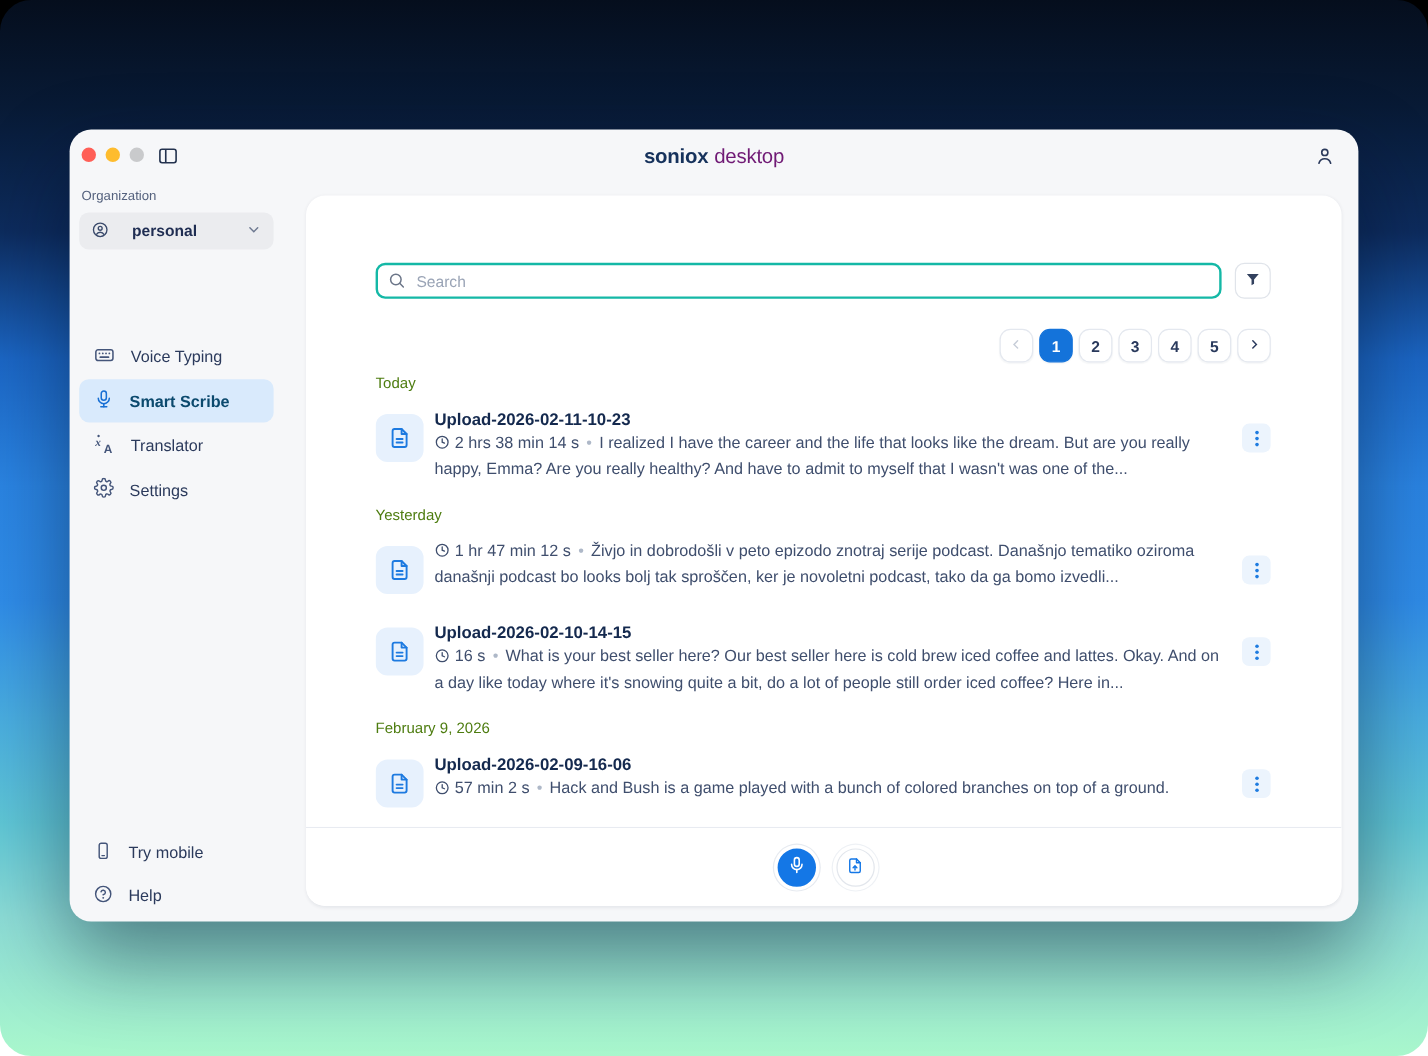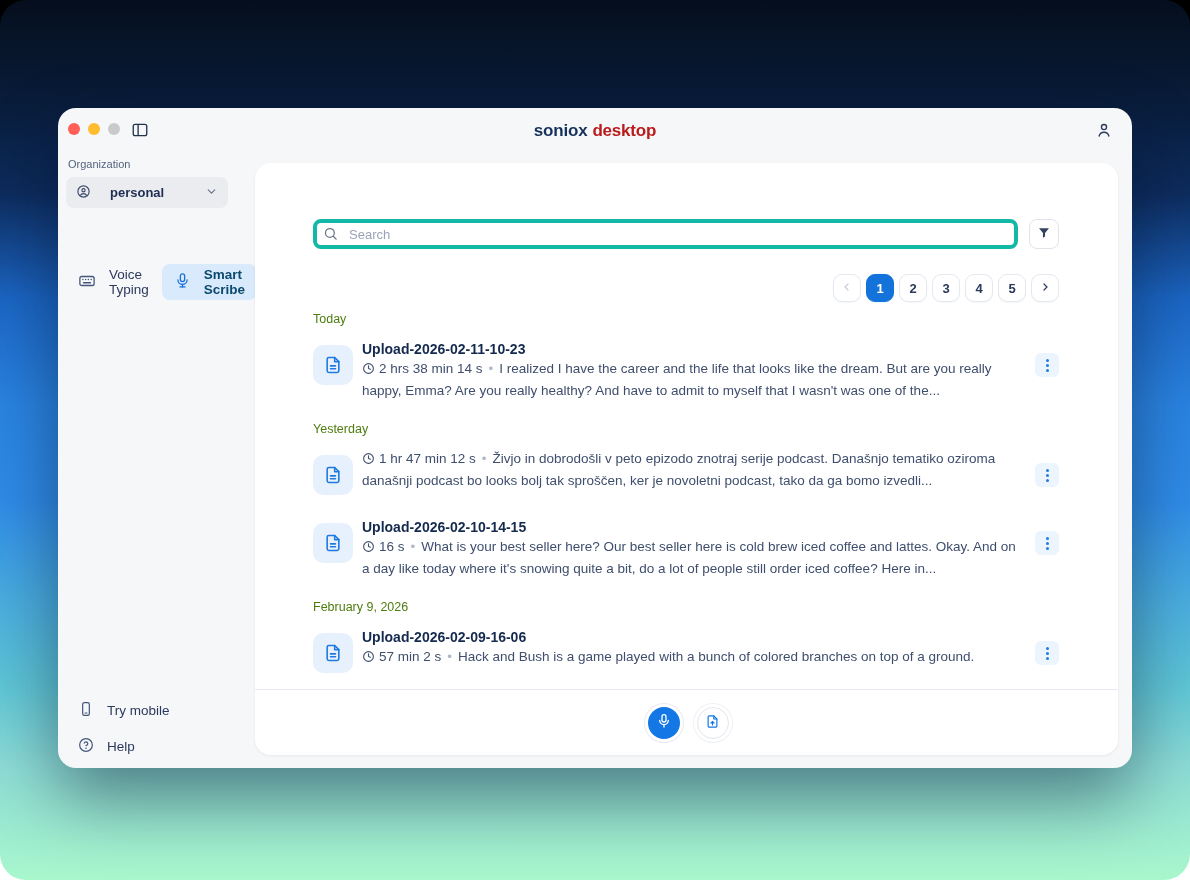--- a/index.html
+++ b/index.html
@@ -28,55 +28,55 @@
   .tl-zoom { background: #c9cacc; }
   .sidebar-toggle {
     position: absolute; top: 13px; left: 72px; width: 20px; height: 20px;
     background: none; border: none; color: #24334f; cursor: pointer; padding: 0;
   }
   .logo {
     position: absolute; top: 13px; left: 0; width: 100%; text-align: center;
     font-size: 17px; letter-spacing: -0.2px; user-select: none;
   }
   .logo .brand { font-weight: 800; color: #16325c; }
-  .logo .suffix { font-weight: 700; color: #b91c1c; margin-left: 5px; }
+  .logo .suffix { font-weight: 400; color: #701a75; margin-left: 5px; }
   .account-btn {
     position: absolute; top: 11px; right: 16px; width: 24px; height: 24px;
     background: none; border: none; color: #2b3a5c; cursor: pointer; padding: 0;
   }
   
   .sidebar { position: absolute; left: 8px; top: 50px; width: 170px; bottom: 0; }
   .org-label { font-size: 11px; color: #55627e; margin: 0 0 7px 2px; }
   .org-pill {
     width: 162px; height: 31px; background: #ebecef; border: none; border-radius: 8px;
     display: flex; align-items: center; padding: 0 10px; gap: 19px; cursor: pointer;
     font-family: inherit;
   }
   .org-pill .org-name { font-size: 13px; font-weight: 600; color: #1f2d52; flex: 1; text-align: left; }
   .org-pill svg { color: #3a4a6b; }
-  .nav { position: absolute; top: 106px; left: 0; width: 162px; display: flex; flex-direction: row; gap: 1px; }
+  .nav { position: absolute; top: 121px; left: 0; width: 162px; display: flex; flex-direction: column; gap: 1px; }
   .nav-item {
     height: 36px; display: flex; align-items: center; gap: 13px; padding: 0 12px;
     border: none; background: none; border-radius: 8px; cursor: pointer;
     font-family: inherit; font-size: 13.5px; color: #2b3a5c; text-align: left;
   }
   .nav-item svg { color: #44557a; flex: none; }
   .nav-item.active { background: #d9eafc; color: #0c4a6e; font-weight: 600; }
   .nav-item.active svg { color: #176fd4; }
   .side-footer { position: absolute; bottom: 4px; left: 0; width: 162px; }
   
   .main {
     position: absolute; left: 197px; top: 55px; right: 14px; bottom: 13px;
     background: #fff; border-radius: 16px; box-shadow: 0 1px 3px rgba(15,30,60,.07);
     overflow: hidden;
   }
   .search-row { position: absolute; top: 56px; left: 58px; right: 59px; display: flex; gap: 11px; }
   .search-box { position: relative; flex: 1; }
   .search-box input {
-    width: 100%; height: 30px; border: 4px solid #14b8a6; border-radius: 8px;
+    width: 100%; height: 30px; border: 2px solid #14b8a6; border-radius: 8px;
     padding: 0 10px 0 32px; font-family: inherit; font-size: 13px; color: #2b3a5c;
     outline: none; background: #fff;
   }
   .search-box input::placeholder { color: #9aa4b6; }
   .search-box .s-icon { position: absolute; left: 10px; top: 7px; color: #6b7588; }
   .filter-btn {
     width: 30px; height: 30px; flex: none; border: 1px solid #e0e4ea; border-radius: 8px;
     background: #fff; color: #33415e; cursor: pointer; display: flex; align-items: center; justify-content: center;
   }
   .pagination { position: absolute; top: 111px; right: 59px; display: flex; gap: 5px; }

